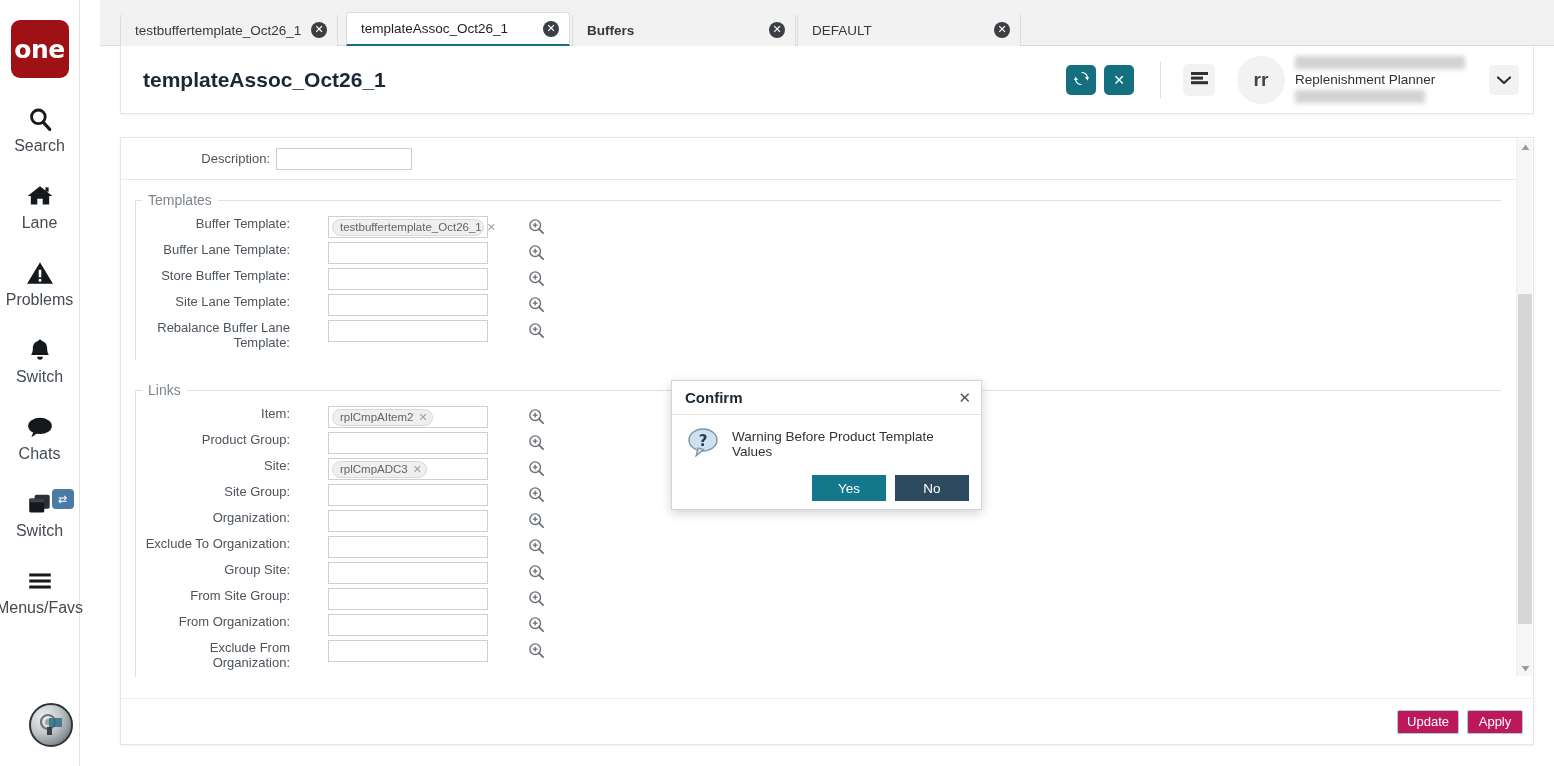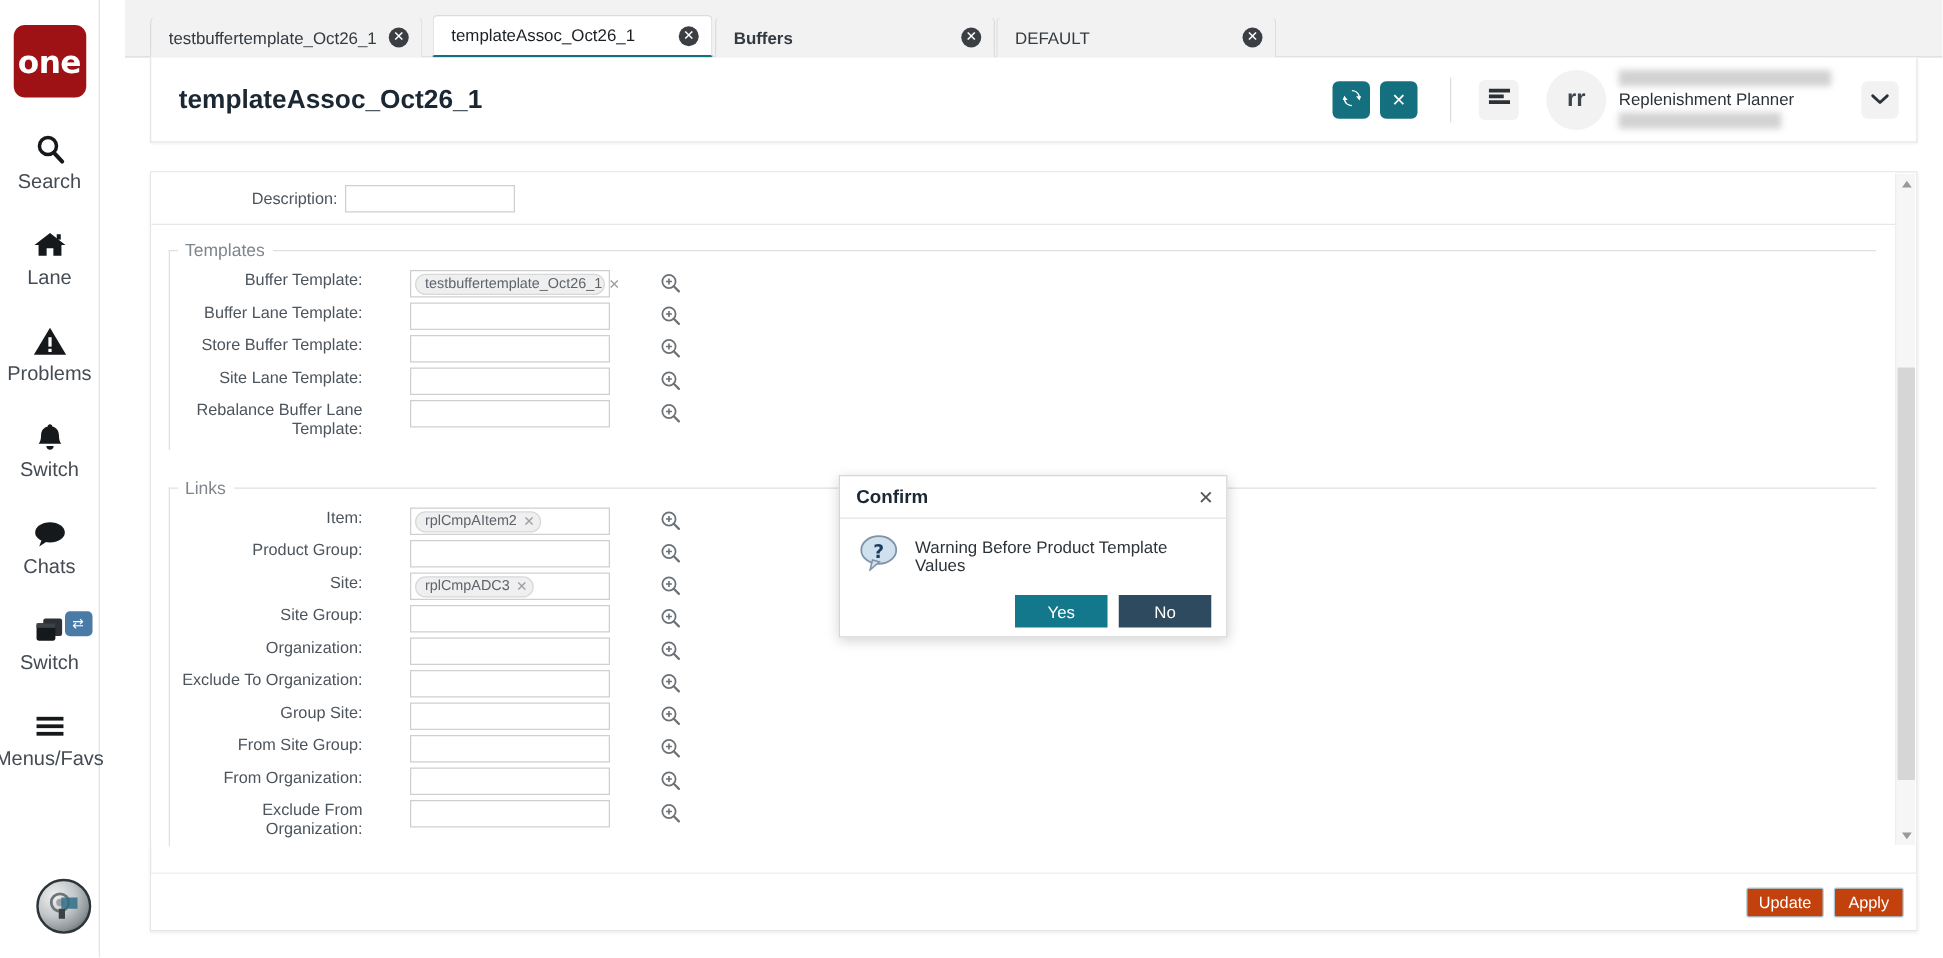--- a/index.html
+++ b/index.html
@@ -161,21 +161,21 @@
     background: #fbfbfb; display: flex; align-items: center;
   }
   #hthumb { height: 14px; background: #e2e2e2; border-radius: 1px; flex: 1; margin: 0 2px; cursor: pointer; }
   #footer-bar {
     position: absolute; left: 0; bottom: 0; width: 1412px; height: 46px;
     background: #ffffff; border-top: 1px solid #ededed;
     display: flex; align-items: center; justify-content: flex-end; padding-right: 10px;
   }
   .ftr-btn {
     height: 24px; min-width: 56px; padding: 0 9px; margin-left: 8px;
-    background: #c2410c; border: 1px solid #a9cdd8; color: #ffffff;
+    background: #be185d; border: 1px solid #a9cdd8; color: #ffffff;
     font-size: 13px; border-radius: 2px; cursor: default;
   }
 
   
   #dialog {
     position: absolute; left: 671px; top: 380px; width: 311px; height: 130px;
     background: #ffffff; border: 1px solid #d5d5d5;
     box-shadow: 0 3px 10px rgba(0,0,0,0.18); z-index: 50;
   }
   #dlg-head {

